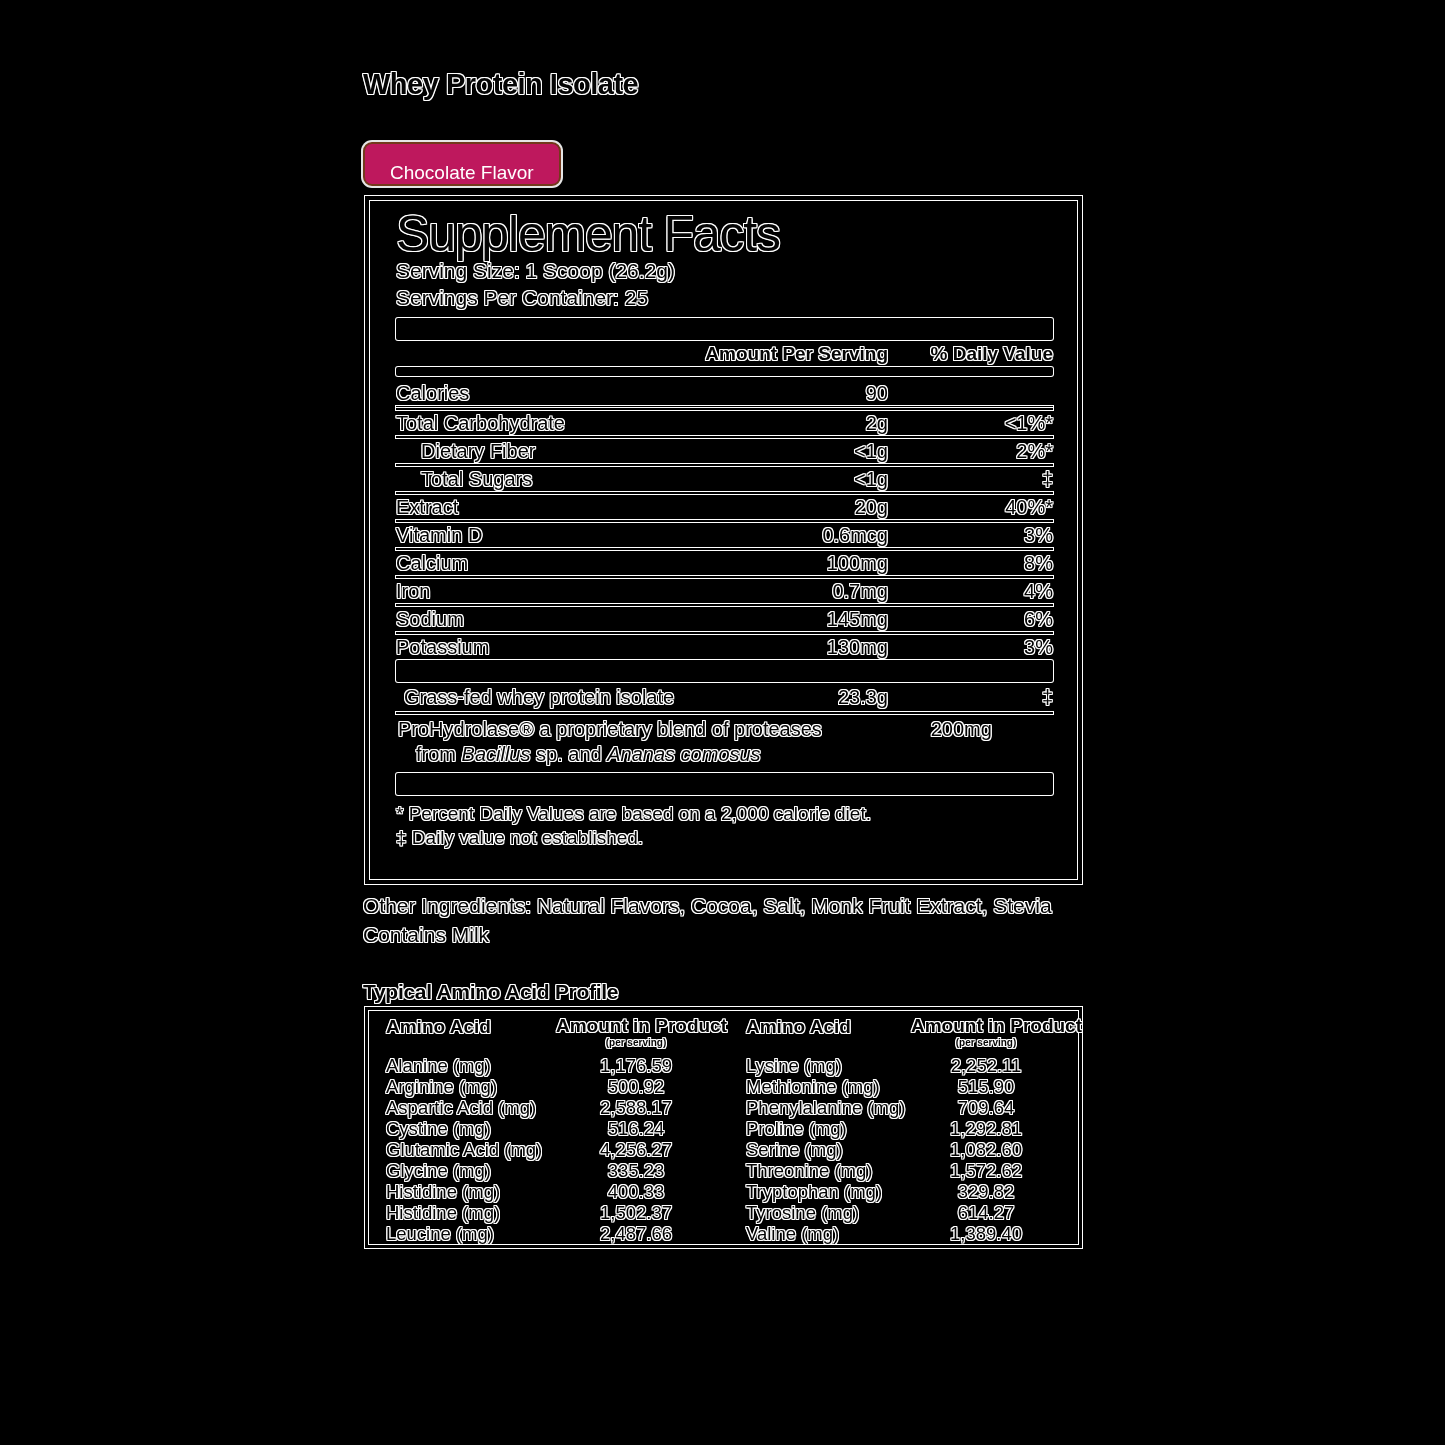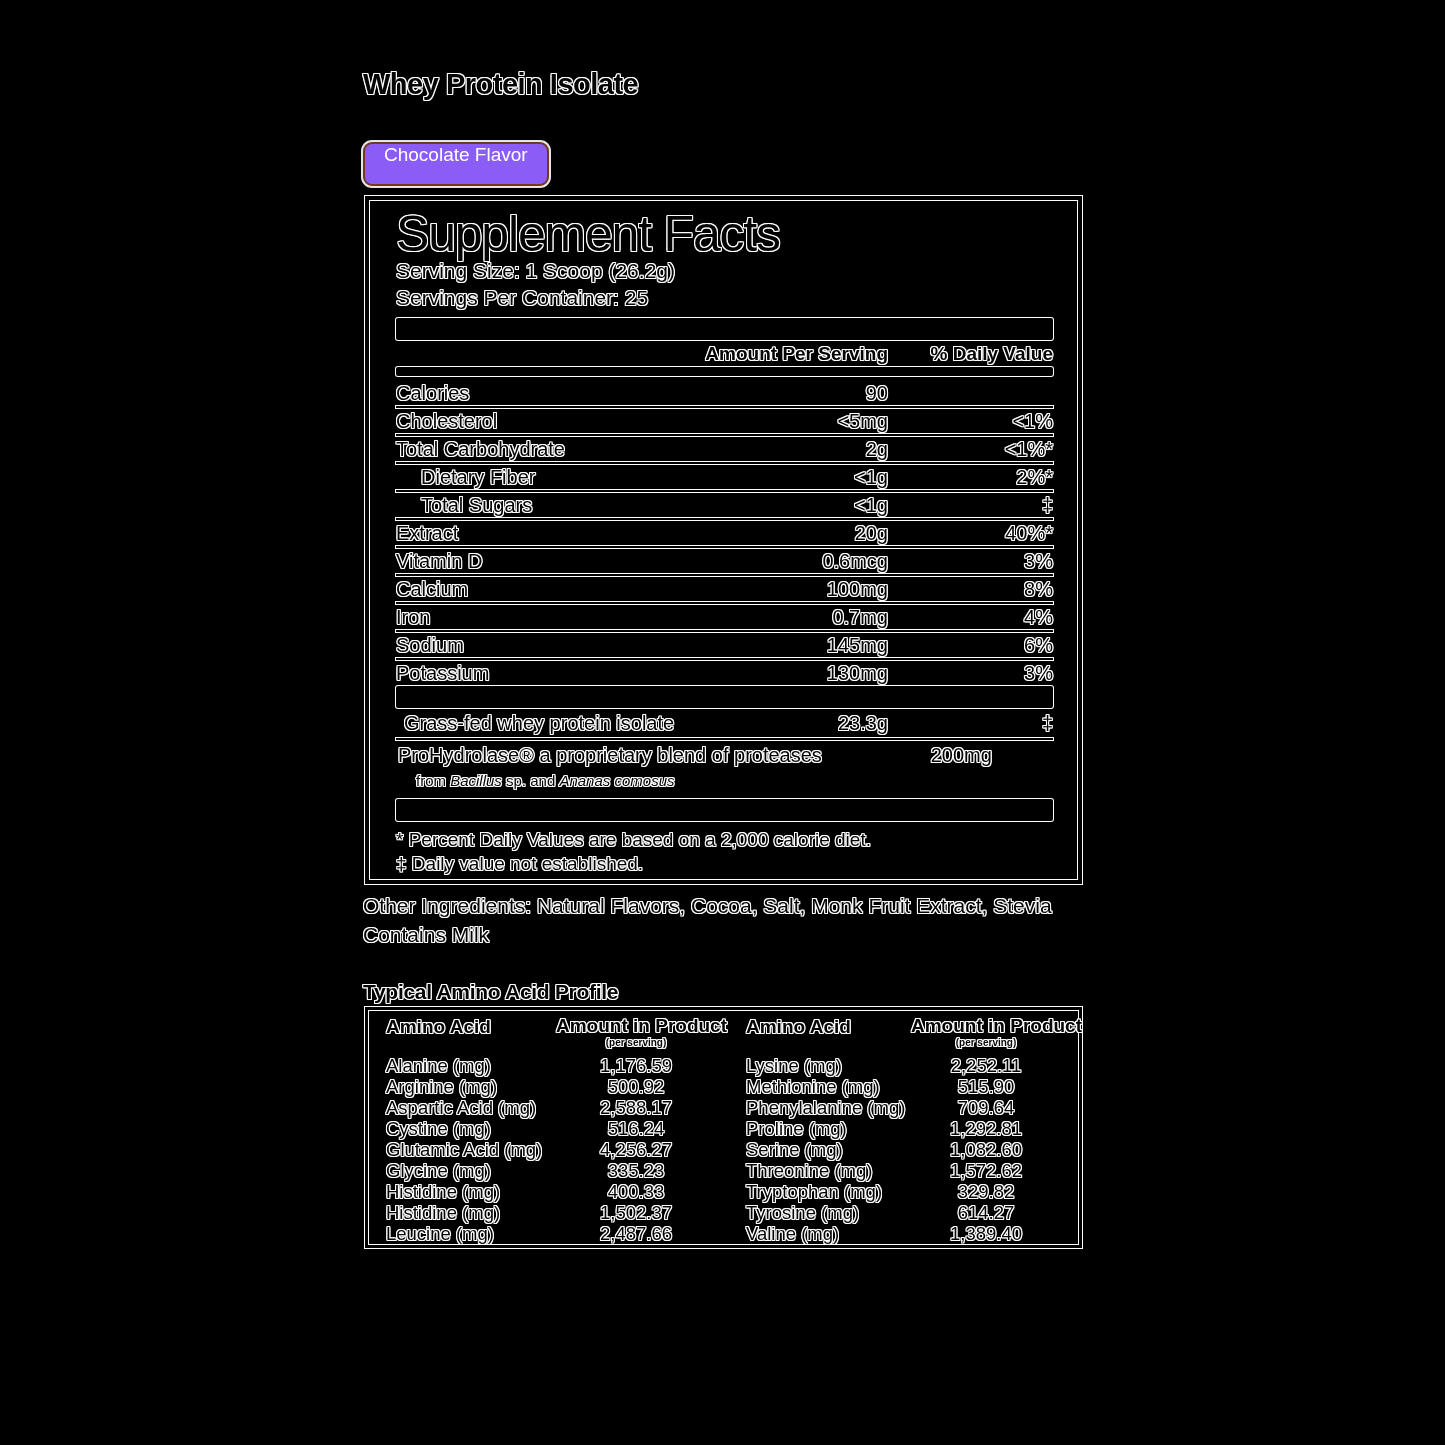--- a/index.html
+++ b/index.html
@@ -7,23 +7,23 @@
     position:relative;width:1144px;height:1445px;background:#000;overflow:hidden;
     font-family:"Liberation Sans",sans-serif;
     color:#050505;
     
     text-shadow:1px 0 0 #fff,-1px 0 0 #fff,0 1px 0 #fff,0 -1px 0 #fff,
                 1px 1px 0 #fff,-1px -1px 0 #fff,1px -1px 0 #fff,-1px 1px 0 #fff;
   }
   .page-title{position:absolute;left:363px;top:68px;font-size:29px;font-weight:bold;letter-spacing:-0.5px;}
   .badge{
     position:absolute;left:363px;top:142px;height:44px;box-sizing:border-box;
-    background:#8b5cf6;border:2px solid #74391c;border-radius:9px;
+    background:#be185d;border:2px solid #74391c;border-radius:9px;
     box-shadow:0 0 0 2px rgba(255,255,255,.9);
-    display:flex;align-items:flex-start;padding:0 19px;
+    display:flex;align-items:flex-end;padding:0 25px;
     color:#fff;text-shadow:none;font-size:19px;
   }
   .panel{
     position:absolute;box-sizing:border-box;background:#000;
     border:4px solid #000;
     box-shadow:0 0 0 1px #fff, inset 0 0 0 1px #fff;
   }
   .facts{left:365px;top:196px;width:717px;height:688px;padding:14px 25px 0 27px;}
   .facts-title{font-size:50px;font-weight:normal;letter-spacing:-1.2px;line-height:40px;}
   .serv{font-size:21px;line-height:27px;}
@@ -40,21 +40,21 @@
   .frow .dv{width:165px;text-align:right;flex:none;}
   .hdr{display:flex;align-items:center;height:27px;font-size:19px;font-weight:bold;}
   .hdr .sp{flex:1;}
   .hdr .amt-h{text-align:right;}
   .hdr .dv-h{width:165px;text-align:right;}
   .rows{margin-top:4px;}
   .blend1{height:30px;}
   .blend1 .lbl{padding-left:8px;}
   .blend2a{height:26px;margin-top:2px;}
   .blend2a .lbl{padding-left:2px;overflow:visible;}
-  .blend2b{font-size:15px;line-height:25px;padding-left:20px;white-space:nowrap;}
+  .blend2b{font-size:20px;line-height:25px;padding-left:20px;white-space:nowrap;}
   .blend2b .it{font-style:italic;}
   .bar4{margin-top:6px;}
   .foot{margin-top:7px;font-size:19px;line-height:24px;}
   .other{position:absolute;left:363px;top:891px;width:720px;font-size:21px;line-height:29px;}
   .amino-title{position:absolute;left:363px;top:980px;font-size:21px;font-weight:bold;letter-spacing:-0.3px;}
   .amino{left:365px;top:1007px;width:717px;height:241px;padding:6px 18px 0 18px;border-width:3px;}
   .amino-cols{display:flex;justify-content:space-between;}
   .ahalf{width:330px;}
   .ahalf.right{width:315px;}
   .ahead{display:flex;margin-bottom:5px;}
@@ -93,25 +93,20 @@
 
     <div class="bar b9"></div>
 
     <div class="rows">
       <div class="frow">
         <span class="lbl">Calories</span>
         <span class="amt">90</span>
         <span class="dv"></span>
       </div>
       <div class="sep"></div>
-      <div class="frow">
-        <span class="lbl">Cholesterol</span>
-        <span class="amt">&lt;5mg</span>
-        <span class="dv">&lt;1%</span>
-      </div>
       <div class="sep"></div>
       <div class="frow">
         <span class="lbl">Total Carbohydrate</span>
         <span class="amt">2g</span>
         <span class="dv">&lt;1%*</span>
       </div>
       <div class="sep"></div>
       <div class="frow ind">
         <span class="lbl">Dietary Fiber</span>
         <span class="amt">&lt;1g</span>

